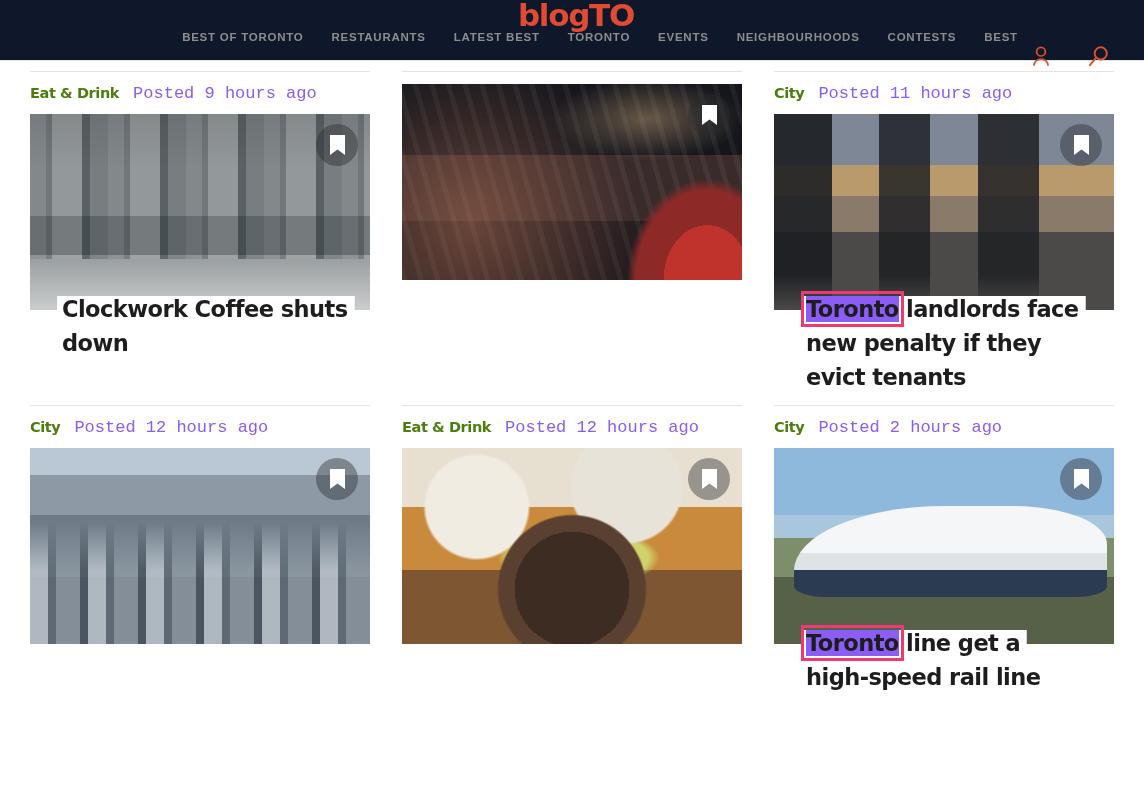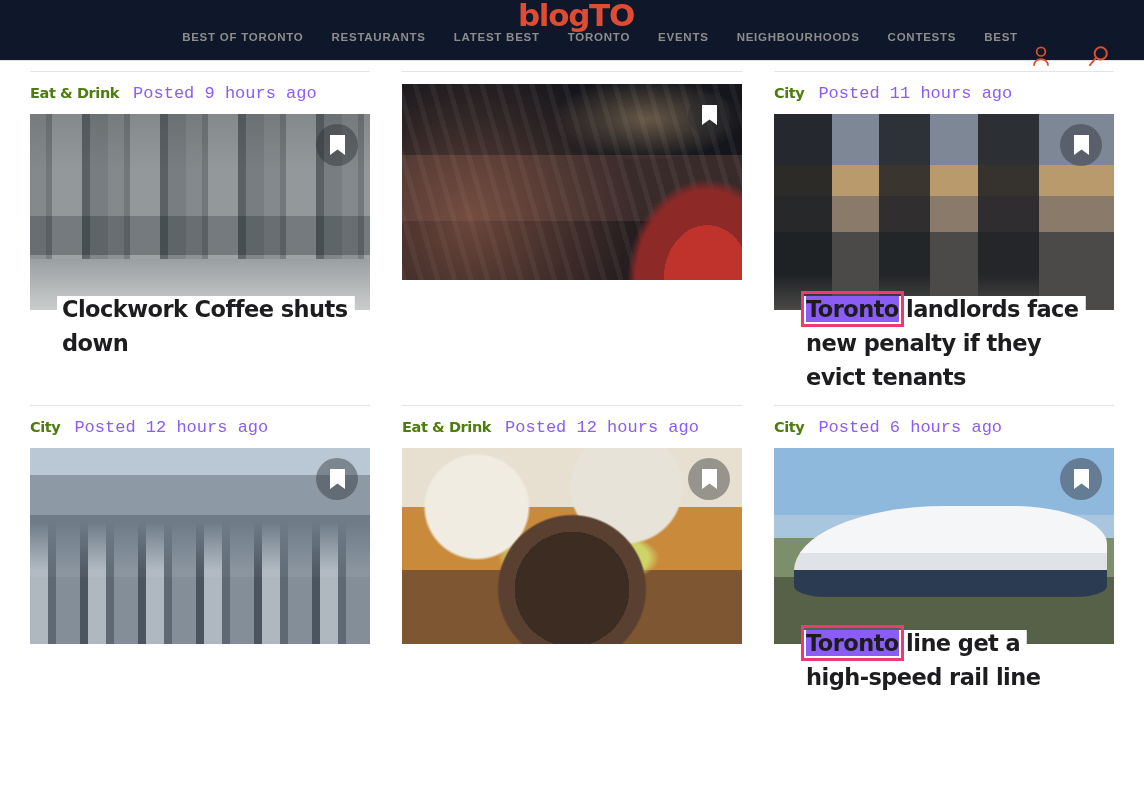--- a/index.html
+++ b/index.html
@@ -364,21 +364,21 @@
         <svg width="15" height="20" viewBox="0 0 15 20">
             <path d="M0 0h15v20l-7.5-5.6L0 20z" fill="#ffffff"></path>
           </svg>
       </span>
     </div>
   </article>
 
   <article class="article-card">
     <div class="card-meta">
       <span class="card-category">City</span>
-      <span class="card-timestamp">Posted 6 hours ago</span>
+      <span class="card-timestamp">Posted 2 hours ago</span>
     </div>
     <div class="card-thumb">
       <div class="scene ph-train">
           <span class="train-nose"></span>
         </div>
       <span class="bookmark-button">
         <svg width="15" height="20" viewBox="0 0 15 20">
             <path d="M0 0h15v20l-7.5-5.6L0 20z" fill="#ffffff"></path>
           </svg>
       </span>

